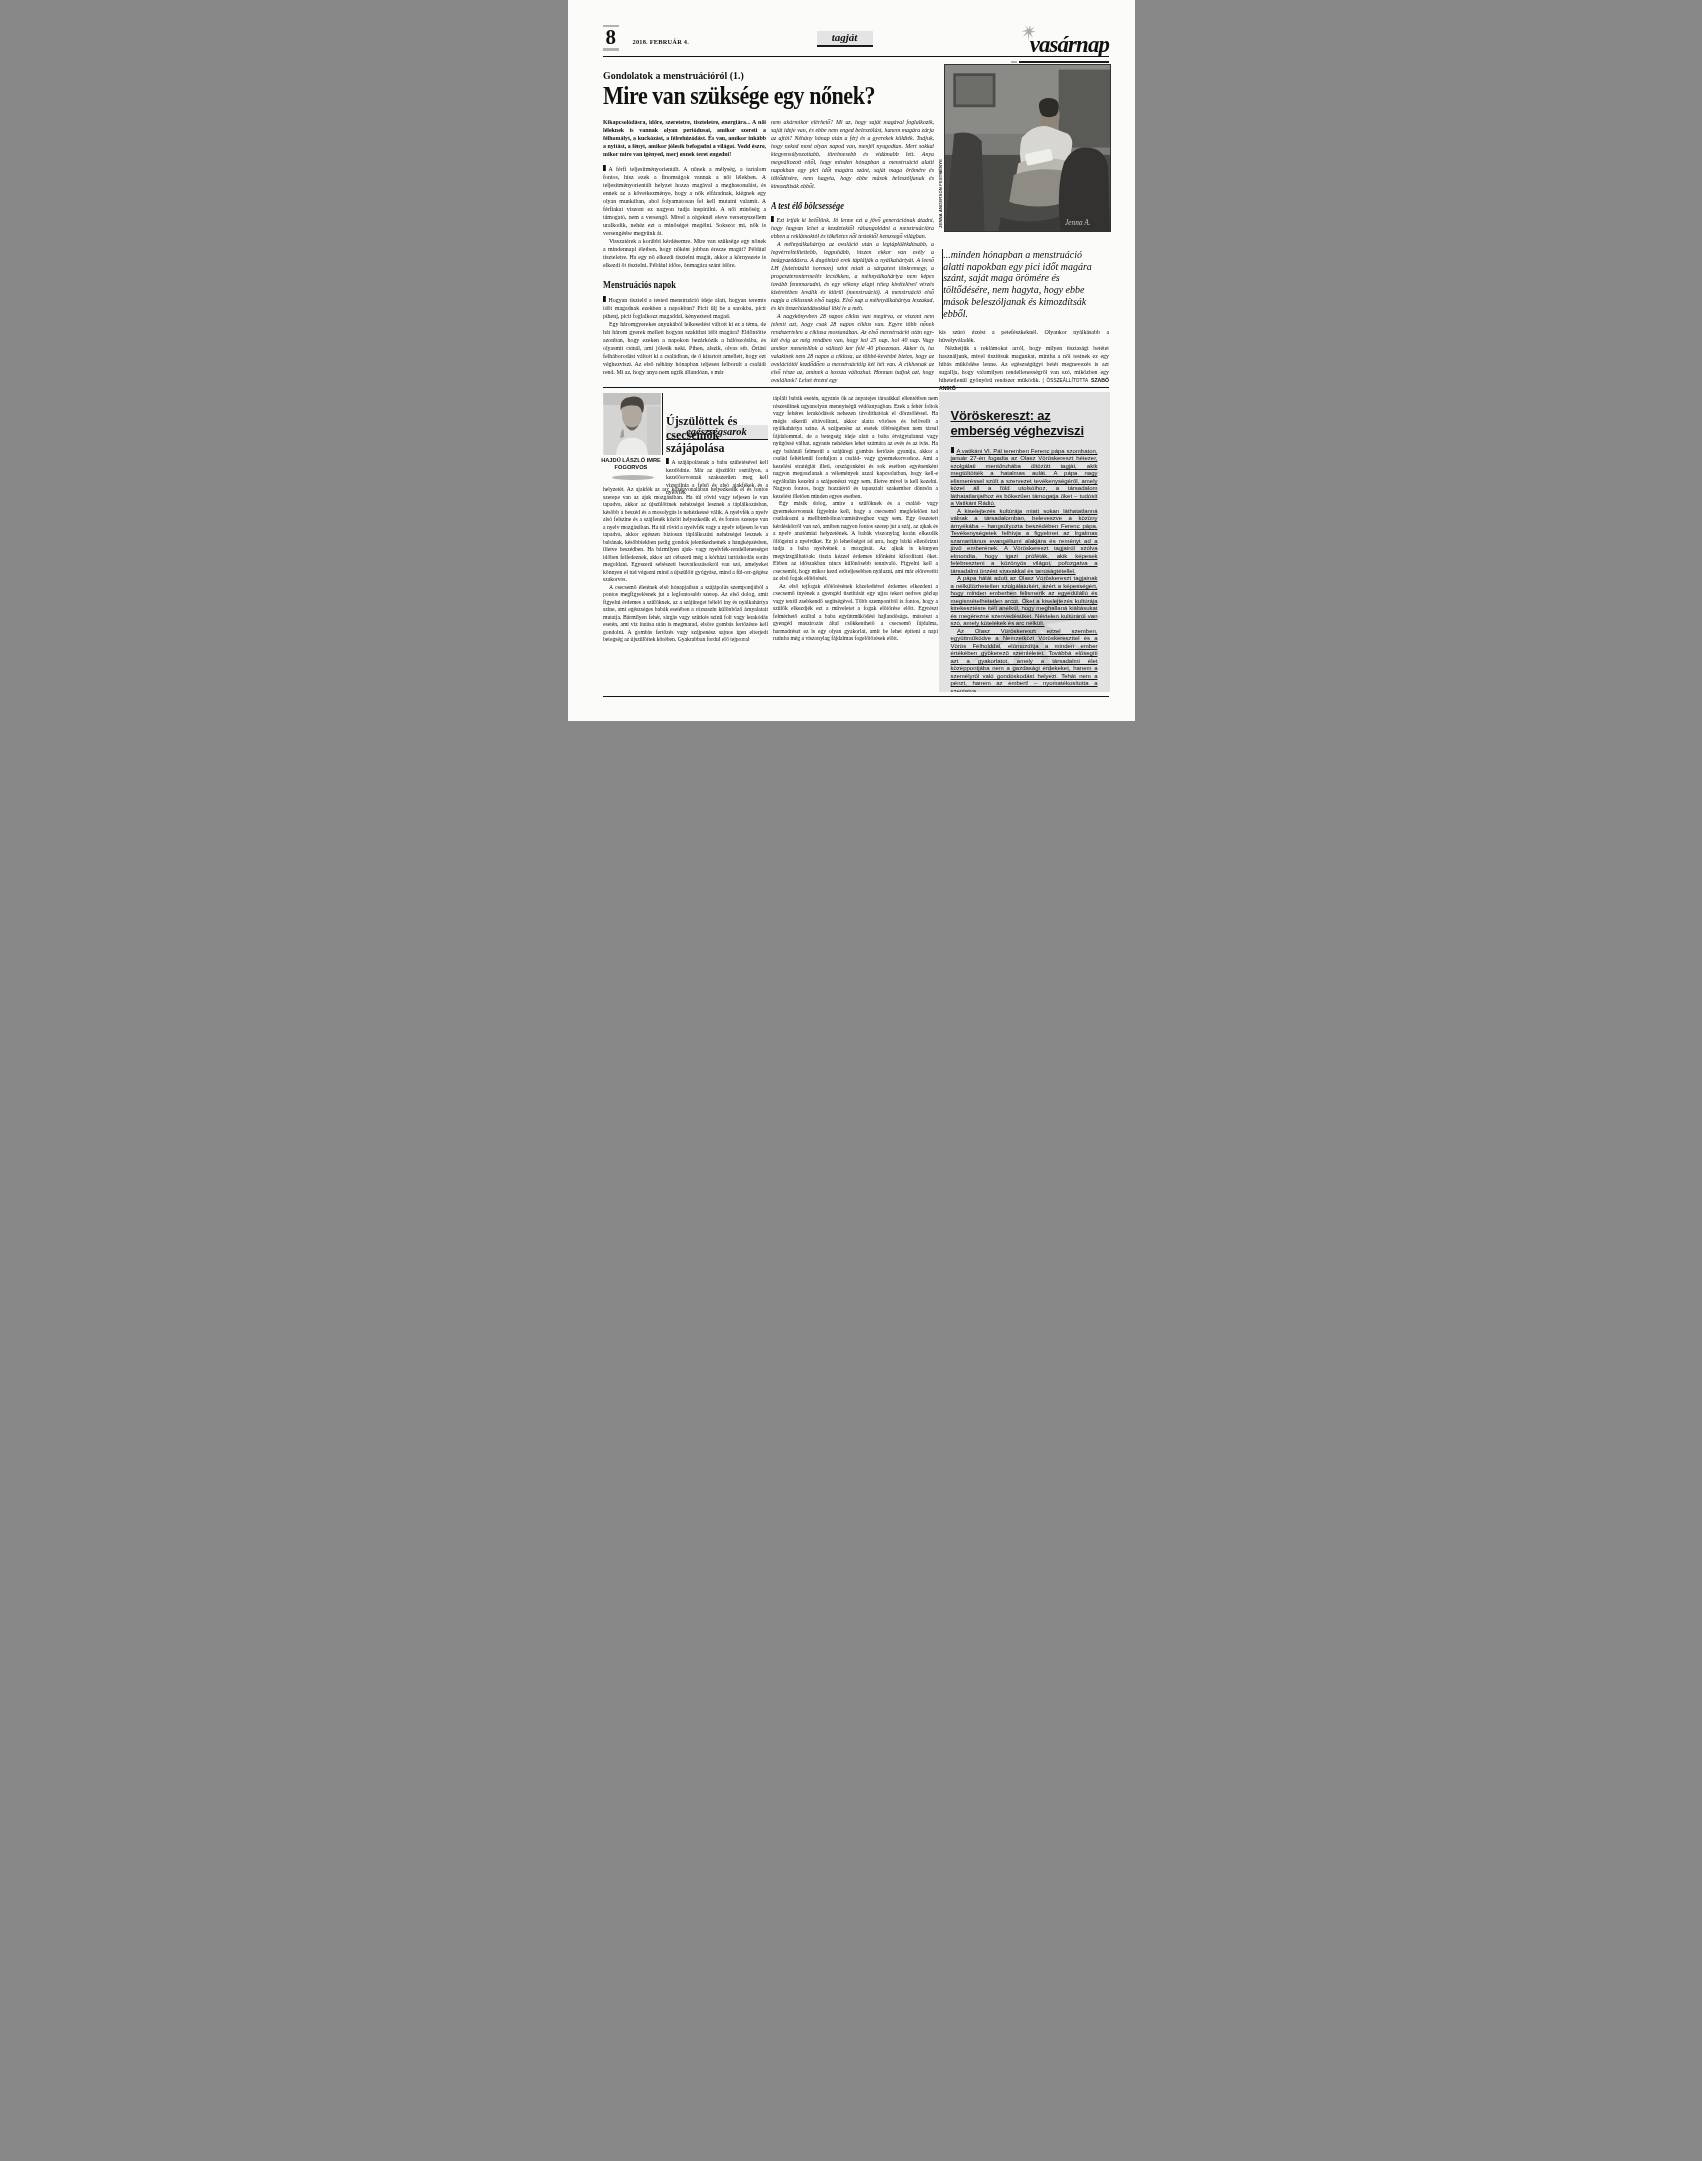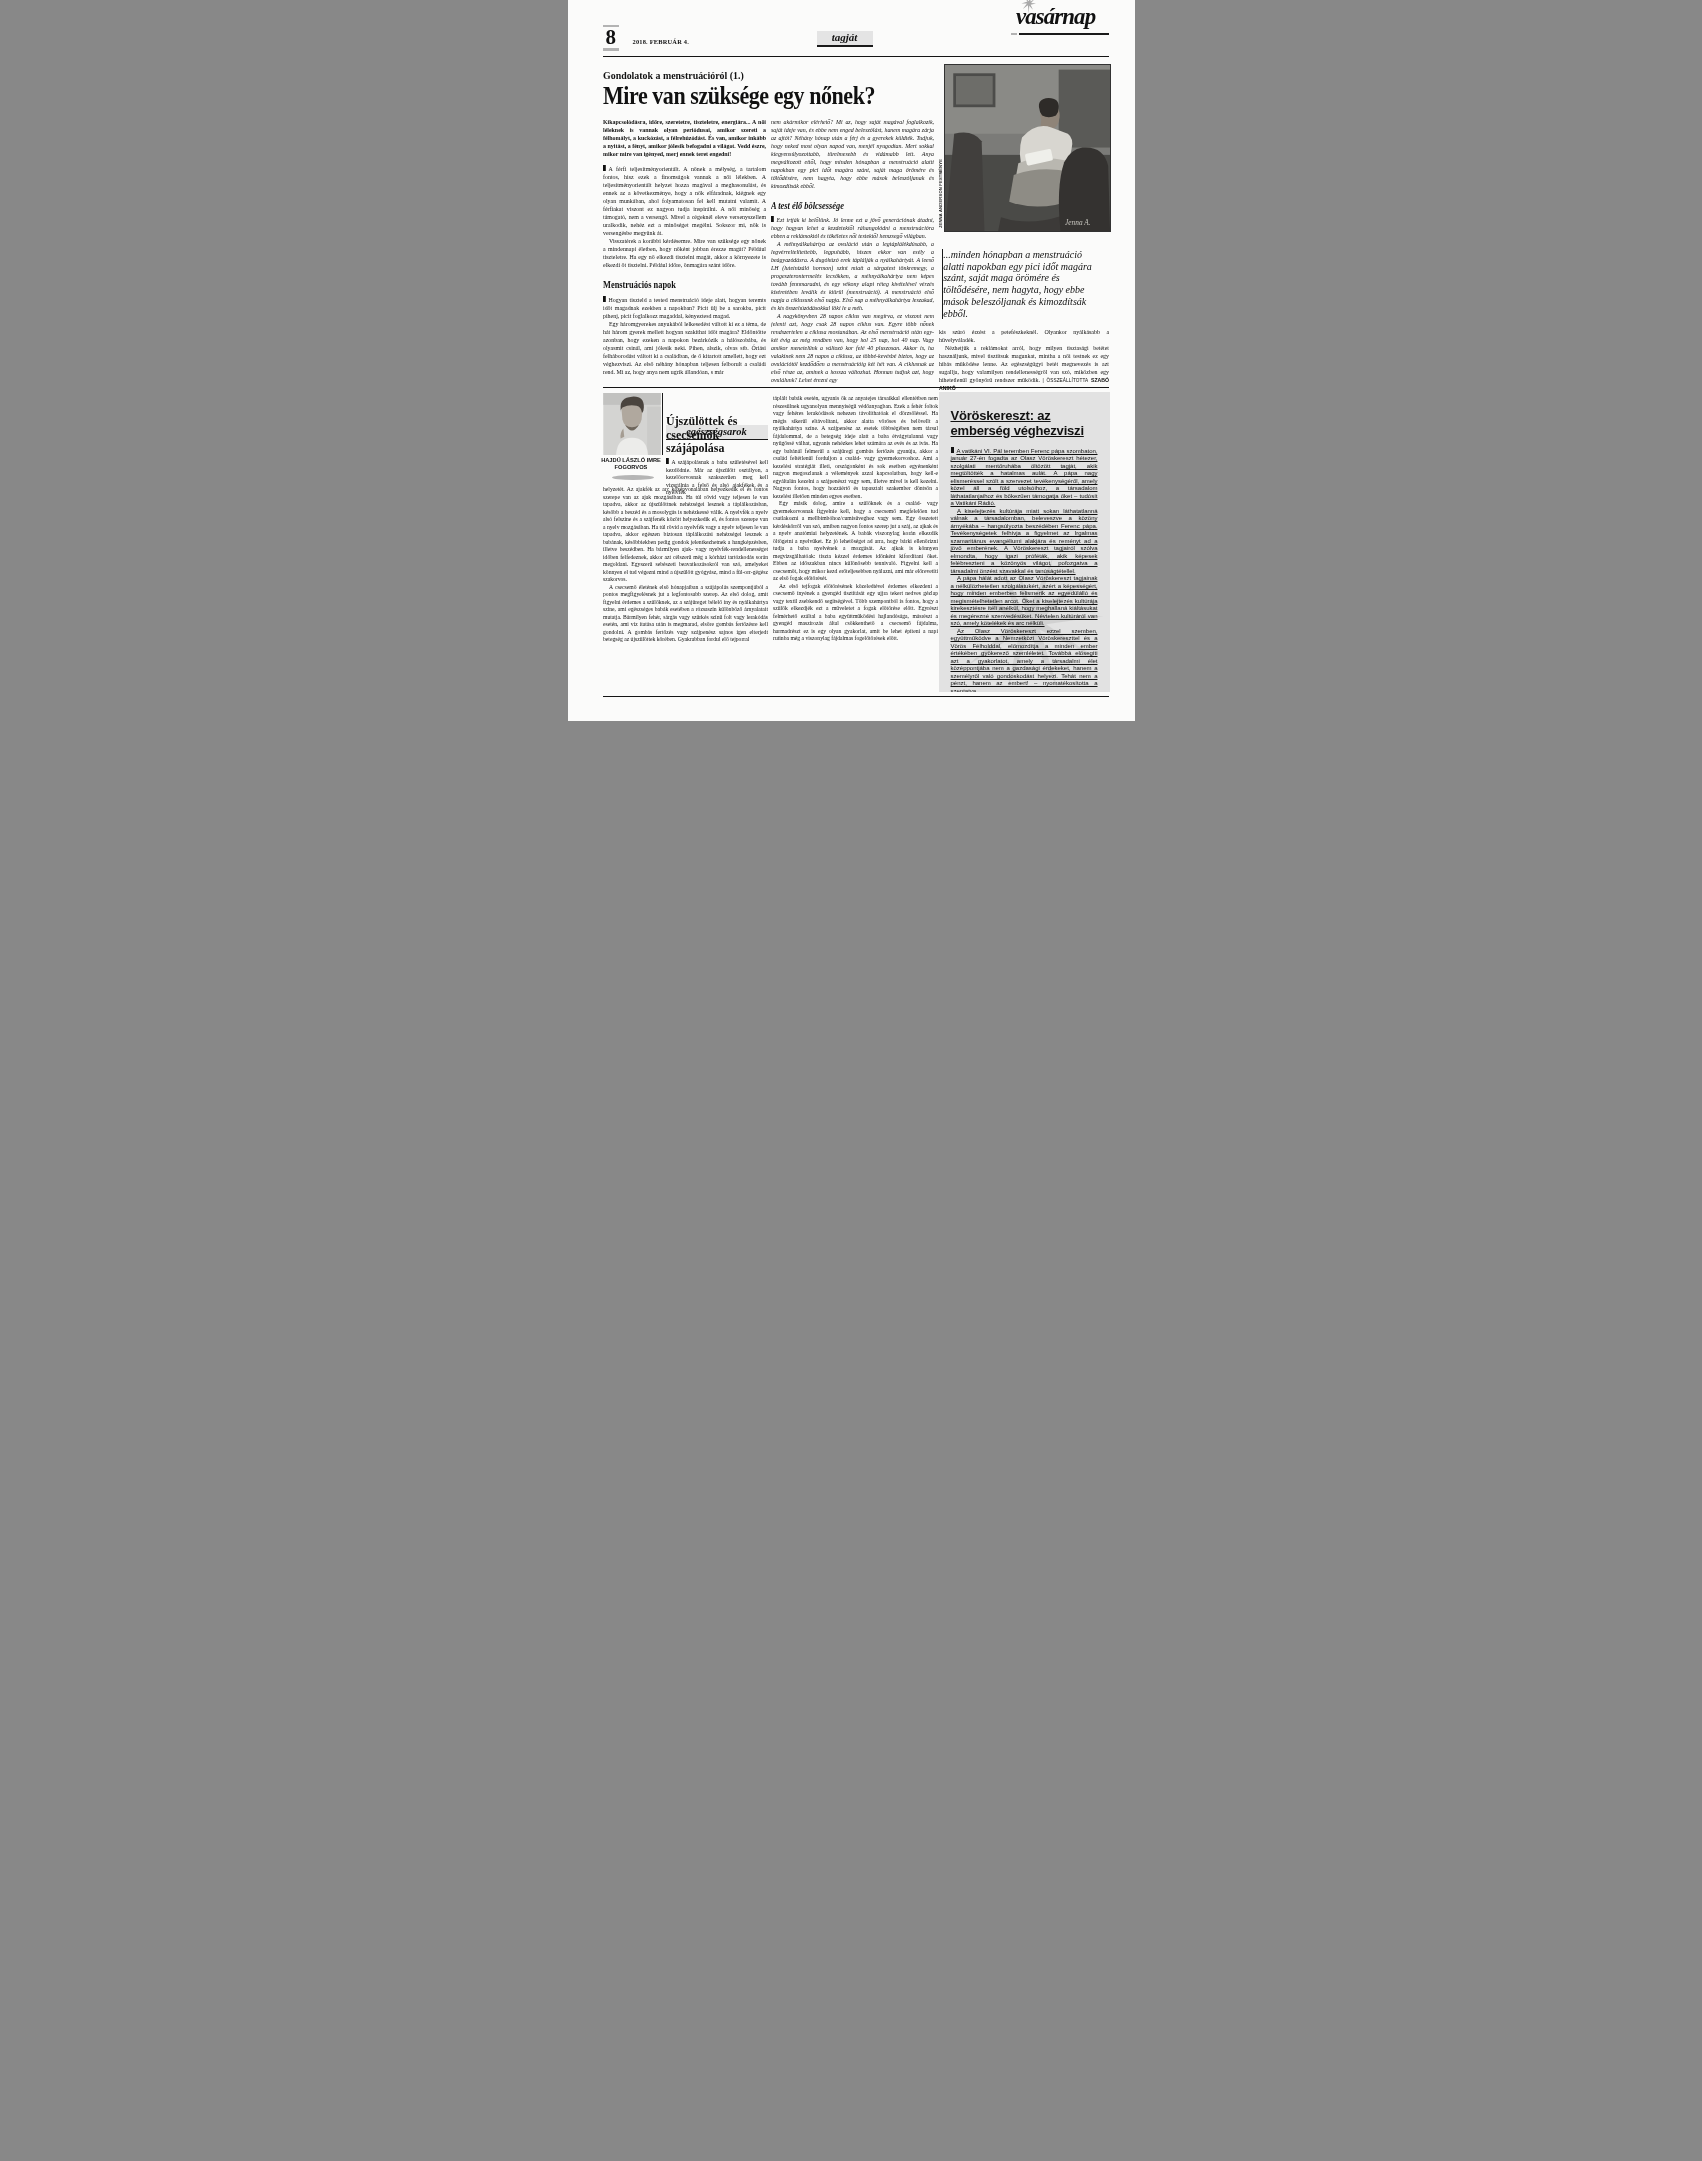--- a/index.html
+++ b/index.html
@@ -69,21 +69,21 @@
 
   <div class="abs" style="left:35px;top:25px;">
     <div class="pgbar"></div>
     <div id="pagenum">8</div>
     <div class="pgbar"></div>
   </div>
   <div class="abs" id="issuedate" style="left:65px;top:38px;">2018. FEBRUÁR 4.</div>
 
   <div class="abs" id="badge" style="left:249px;top:31px;">tagját</div>
 
-  <div class="abs" style="right:26px;top:4px;width:98px;">
+  <div class="abs" style="right:26px;top:32px;width:98px;text-align:right;">
     <svg class="abs" width="15.6" height="16.5" style="left:10px;top:-7.3px;" viewBox="0 0 34 36">
       <path d="M17 36 L15 18 L4 26 L13 14 L1 14 L14 10 L8 1 L17 9 L20 0 L21 10 L30 4 L22 13 L33 14 L21 17 L26 28 L18 19 Z" fill="#a9a9a9"></path>
     </svg>
     <div id="masthead">vasárnap</div>
     <div style="margin-top:0.9px;text-align:right;">
       <span class="gray-chip" style="margin-right:1.4px;vertical-align:middle;"></span><span style="display:inline-block;vertical-align:middle;width:90px;height:1.8px;background:#1a1a1a;"></span>
     </div>
   </div>
 
   <div class="abs rule" style="left:35px;right:26px;top:56px;"></div>

